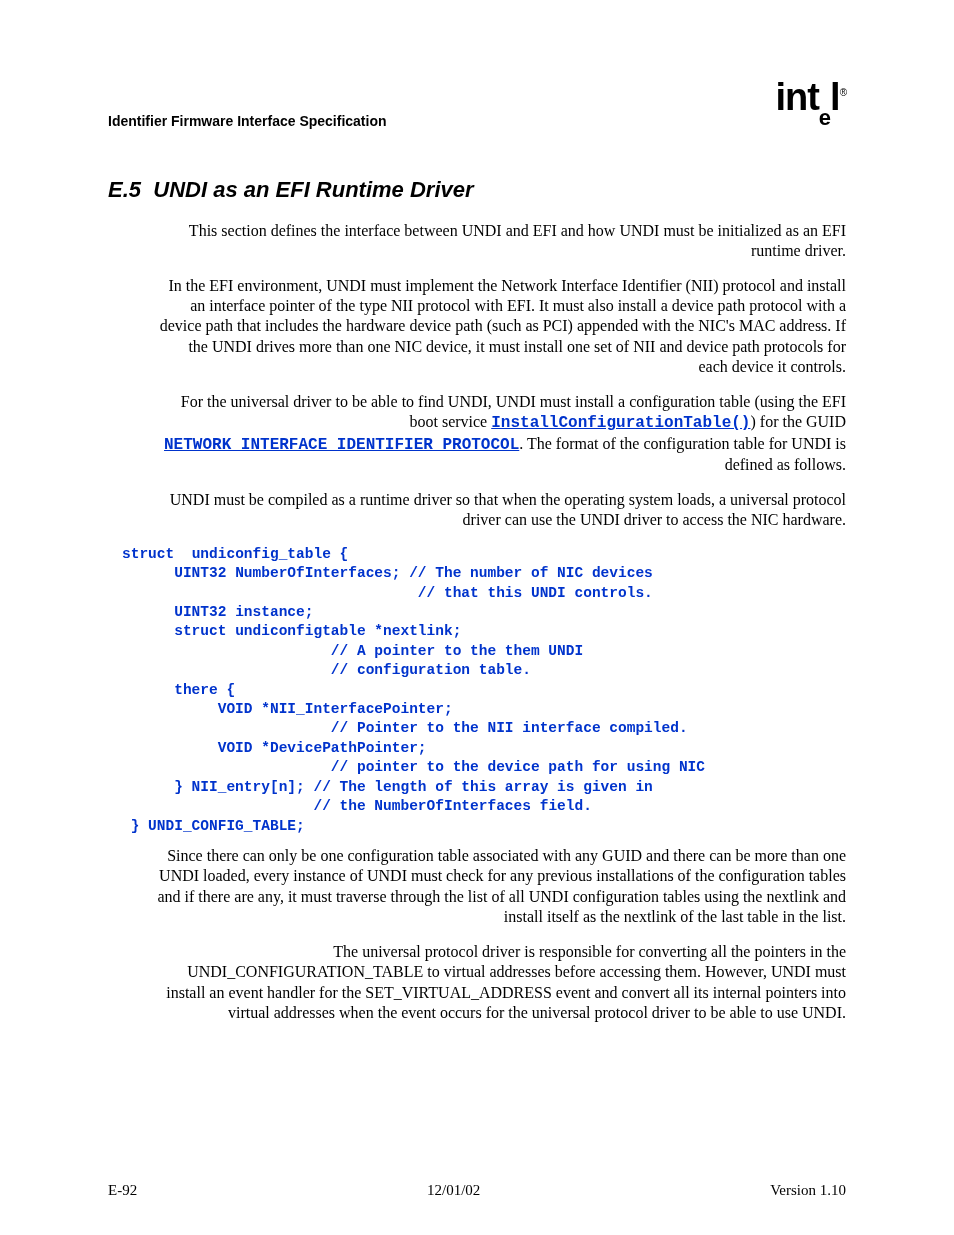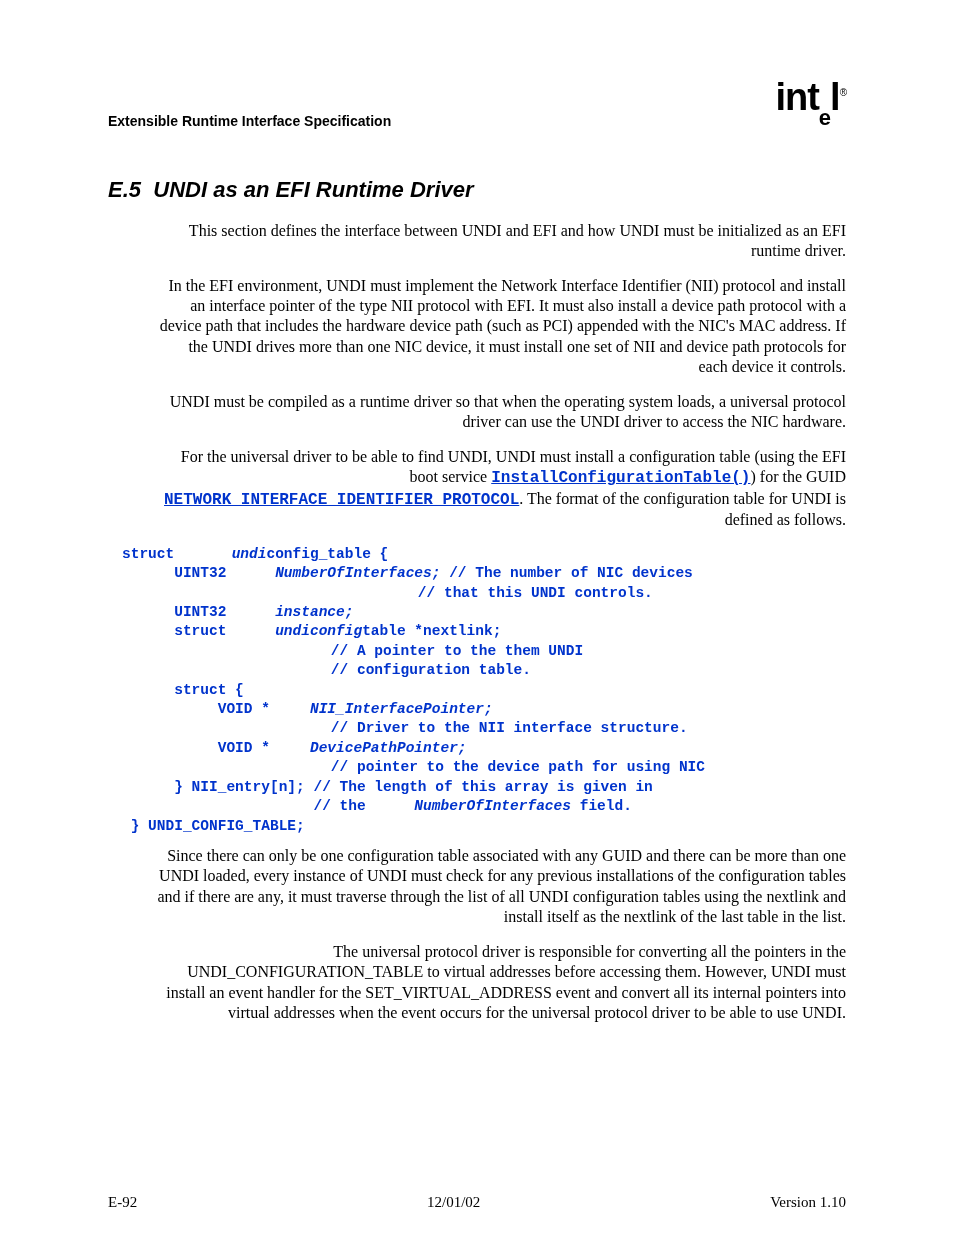--- a/index.html
+++ b/index.html
@@ -73,60 +73,58 @@
     font-family: "Courier New", Courier, monospace;
     font-size: 14.5px;
     font-weight: bold;
     color: #0033cc;
     margin: 0 0 10px 0;
     padding-left: 14px;
     line-height: 1.34;
     white-space: pre;
   }
   pre.code .italic {
-    font-style: italic;
-    margin-left: 40px;
   }
   .footer {
     position: absolute;
-    bottom: 24px;
+    bottom: 36px;
     left: 108px;
     right: 108px;
     display: flex;
     justify-content: space-between;
     font-size: 15px;
   }
 </style>
 </head>
 <body>
 
 <div class="page">
 
   <div class="header-row">
-    <div class="header-left">Extensible Runtime Interface Specification</div>
+    <div class="header-left">Identifier Firmware Interface Specification</div>
     <div class="logo"><span>int</span><span class="sub">e</span><span>l</span><span class="reg">®</span></div>
   </div>
 
   <h2 class="section-title"><span>E.5</span>&nbsp;&nbsp;<span>UNDI as an EFI Runtime Driver</span></h2>
 
   <p class="body">This section defines the interface between UNDI and EFI and how UNDI must be initialized as an EFI runtime driver.</p>
   <p class="body">In the EFI environment, UNDI must implement the Network Interface Identifier (NII) protocol and install an interface pointer of the type NII protocol with EFI. It must also install a device path protocol with a device path that includes the hardware device path (such as PCI) appended with the NIC's MAC address. If the UNDI drives more than one NIC device, it must install one set of NII and device path protocols for each device it controls.</p>
+  <p class="body"><span>For the universal driver to be able to find UNDI, UNDI must install a configuration table (using the EFI boot service </span><span class="mono-link">InstallConfigurationTable()</span><span>) for the GUID </span><span class="mono-link">NETWORK_INTERFACE_IDENTIFIER_PROTOCOL</span><span>. The format of the configuration table for UNDI is defined as follows.</span></p>
   <p class="body">UNDI must be compiled as a runtime driver so that when the operating system loads, a universal protocol driver can use the UNDI driver to access the NIC hardware.</p>
-  <p class="body"><span>For the universal driver to be able to find UNDI, UNDI must install a configuration table (using the EFI boot service </span><span class="mono-link">InstallConfigurationTable()</span><span>) for the GUID </span><span class="mono-link">NETWORK_INTERFACE_IDENTIFIER_PROTOCOL</span><span>. The format of the configuration table for UNDI is defined as follows.</span></p>
 
   <pre class="code"><span>struct  </span><span class="italic">undi</span><span>config_table {</span>
 <span>      UINT32 </span><span class="italic">NumberOfInterfaces;</span><span> // The number of NIC devices</span>
 <span>                                  // that this UNDI controls.</span>
 <span>      UINT32 </span><span class="italic">instance;</span>
 <span>      struct </span><span class="italic">undiconfig</span><span>table *nextlink;</span>
 <span>                        // A pointer to the them UNDI</span>
 <span>                        // configuration table.</span>
-<span>      struct {</span>
+<span>      there {</span>
 <span>           VOID *</span><span class="italic">NII_InterfacePointer;</span>
-<span>                        // Driver to the NII interface structure.</span>
+<span>                        // Pointer to the NII interface compiled.</span>
 <span>           VOID *</span><span class="italic">DevicePathPointer;</span>
 <span>                        // pointer to the device path for using NIC</span>
 <span>      } NII_entry[n]; // The length of this array is given in</span>
 <span>                      // the </span><span class="italic">NumberOfInterfaces</span><span> field.</span>
 <span> } UNDI_CONFIG_TABLE;</span></pre>
 
   <p class="body">Since there can only be one configuration table associated with any GUID and there can be more than one UNDI loaded, every instance of UNDI must check for any previous installations of the configuration tables and if there are any, it must traverse through the list of all UNDI configuration tables using the nextlink and install itself as the nextlink of the last table in the list.</p>
   <p class="body">The universal protocol driver is responsible for converting all the pointers in the UNDI_CONFIGURATION_TABLE to virtual addresses before accessing them. However, UNDI must install an event handler for the SET_VIRTUAL_ADDRESS event and convert all its internal pointers into virtual addresses when the event occurs for the universal protocol driver to be able to use UNDI.</p>
 
   <div class="footer">

